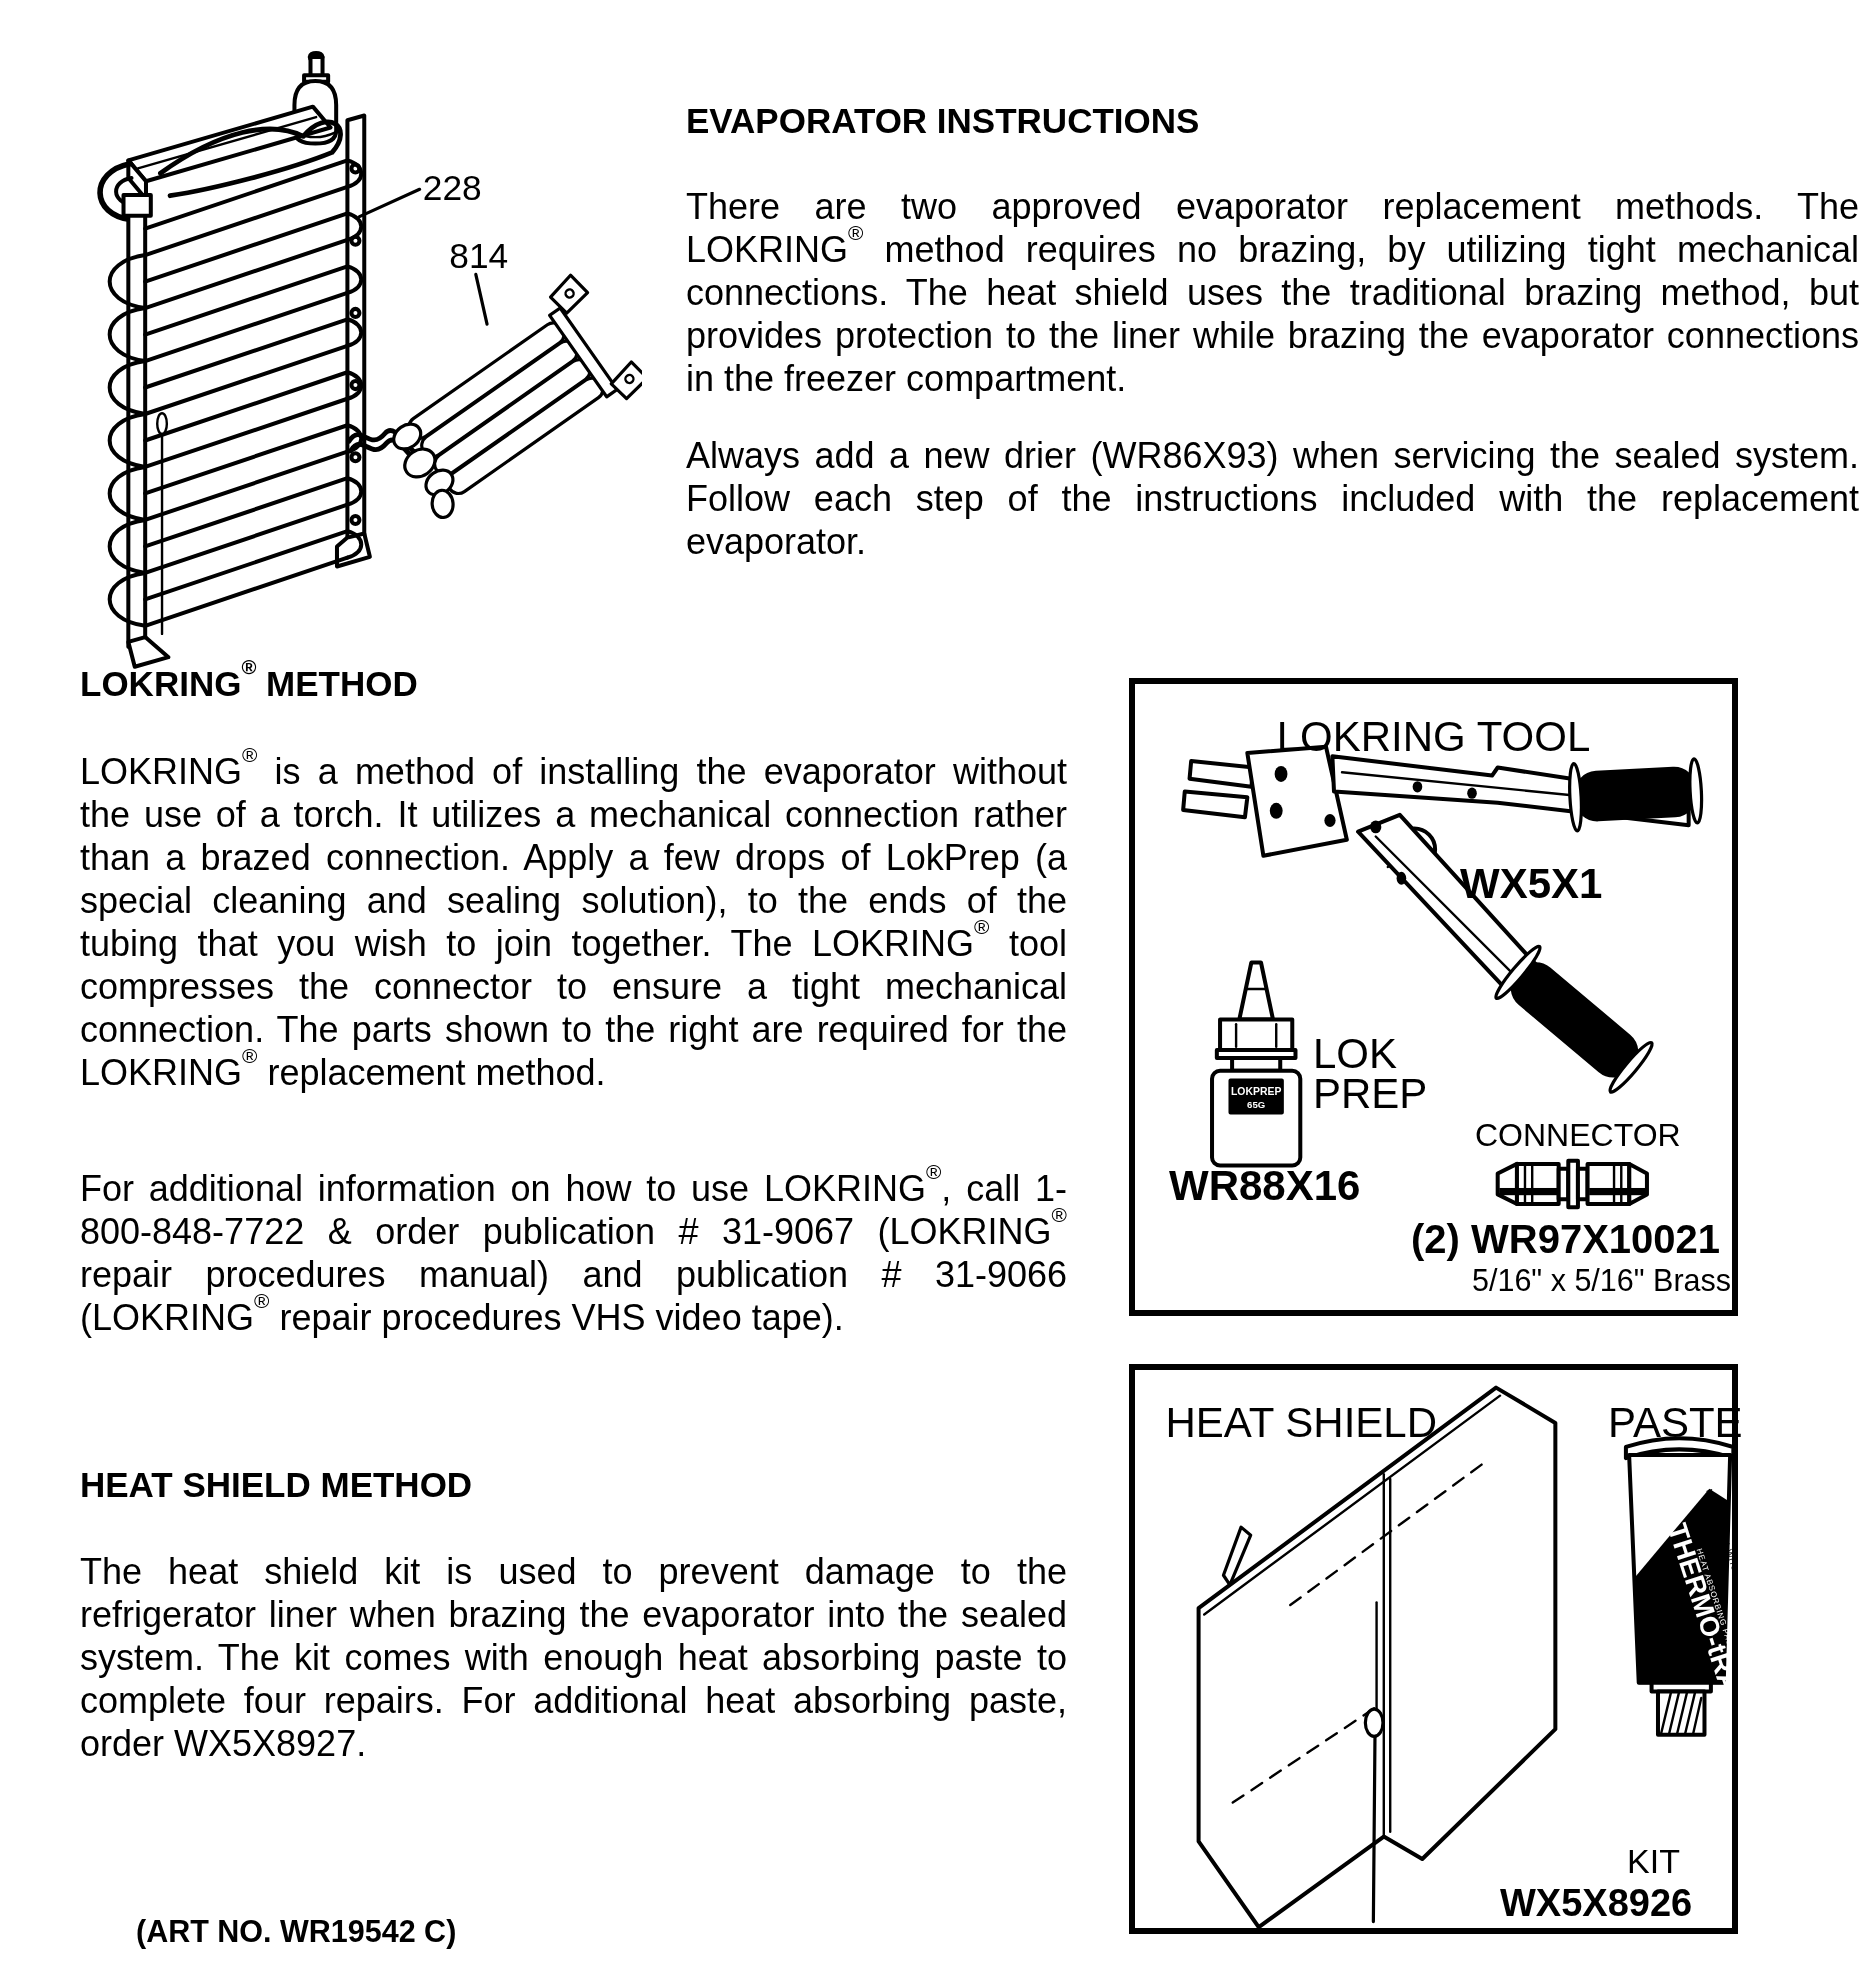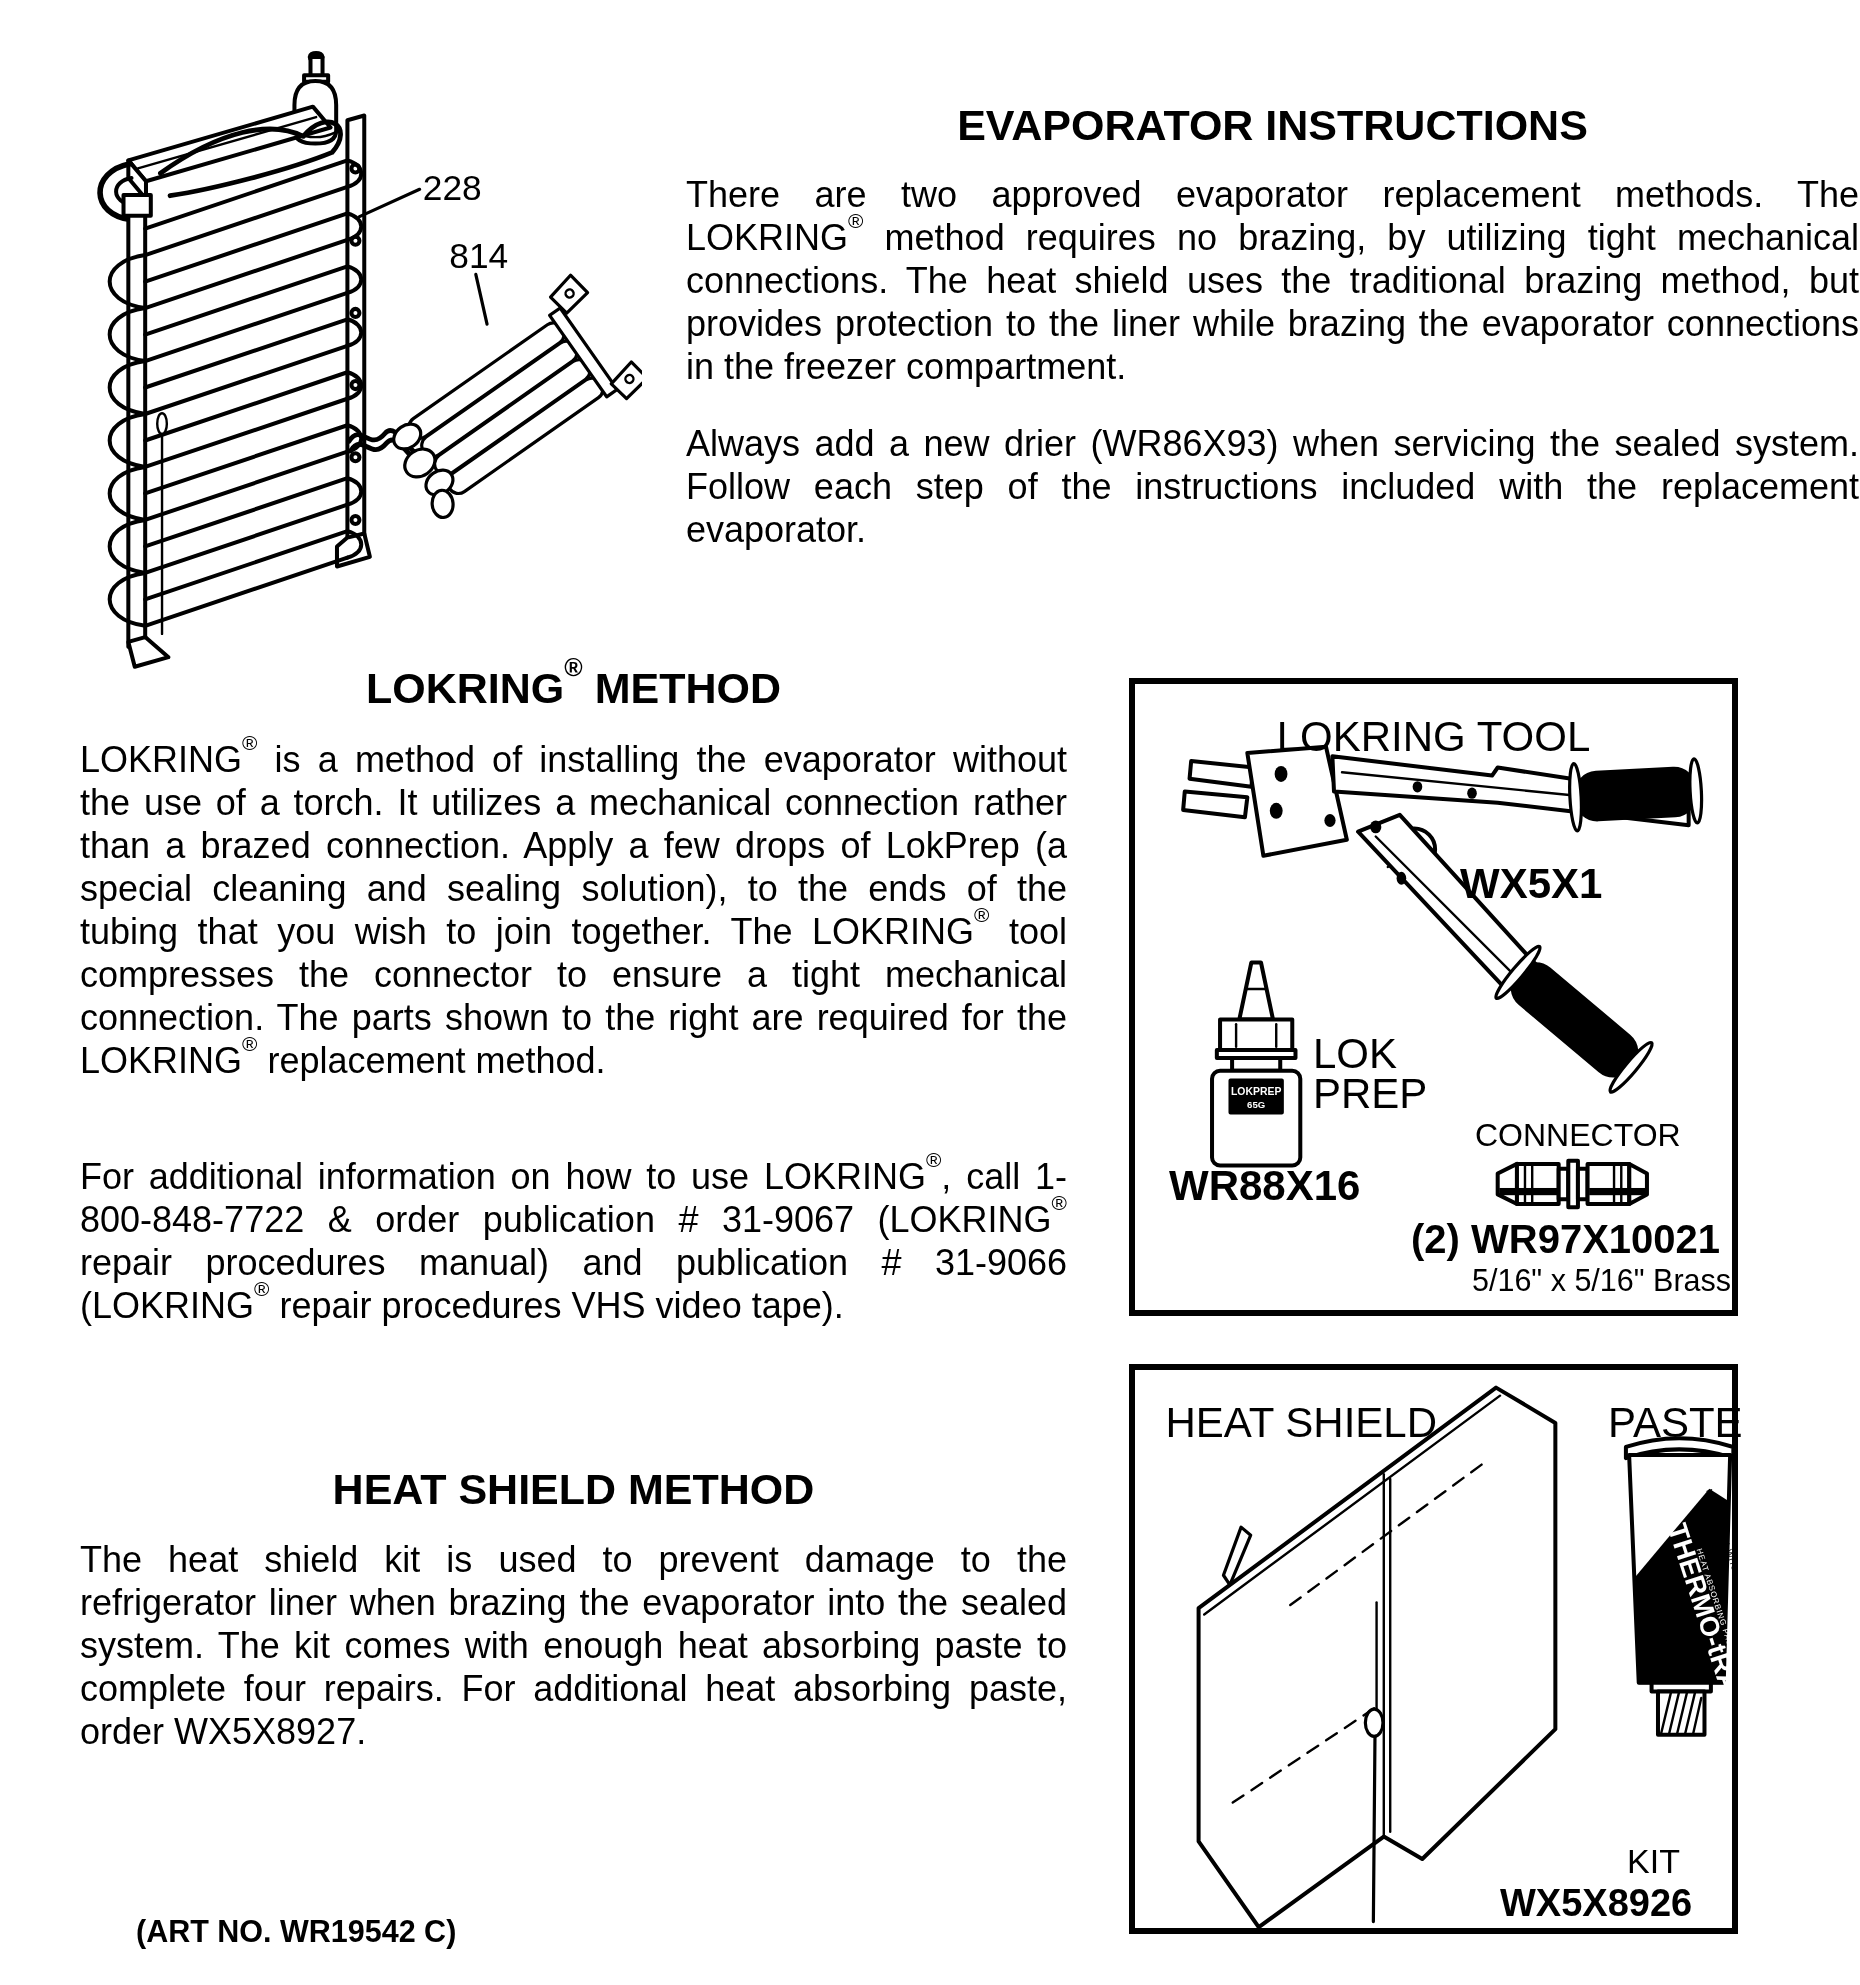--- a/index.html
+++ b/index.html
@@ -1,22 +1,22 @@
 <!DOCTYPE html>
 <html style="font-size:13px"><head>
 <meta charset="utf-8">
 <style>
   html,body{margin:0;padding:0;background:#fff;}
   #page{
     position:relative;width:1861px;height:1985px;background:#fff;overflow:hidden;
     font-family:"Liberation Sans",sans-serif;color:#000;
   }
   .abs{position:absolute;}
-  .h1{font-weight:bold;font-size:43px;text-align:center;white-space:nowrap;}
-  .body-text{font-size:36px;line-height:43px;text-align:justify;}
+  .h1{font-weight:bold;font-size:35px;white-space:nowrap;}
+  .body-text{font-size:36px;line-height:43px;text-align:justify;margin-top:12px;}
   .body-text sup, .h1 sup{font-size:58%;position:relative;top:-0.45em;line-height:0;}
   .right-col{left:686px;width:1173px;}
   .left-col{left:80px;width:987px;}
   .boxframe{border:6.4px solid #000;background:#fff;}
   .boxlabel{font-size:42px;white-space:nowrap;}
   .partnum{font-weight:bold;white-space:nowrap;}
   .artno{font-weight:bold;font-size:30.5px;white-space:nowrap;}
   svg{position:absolute;left:0;top:0;}
   svg text{font-family:"Liberation Sans",sans-serif;}
 </style>

